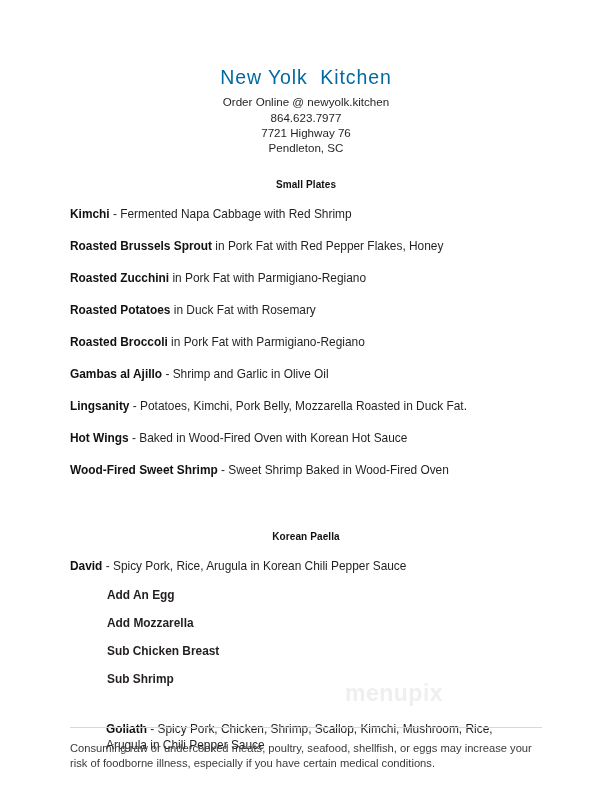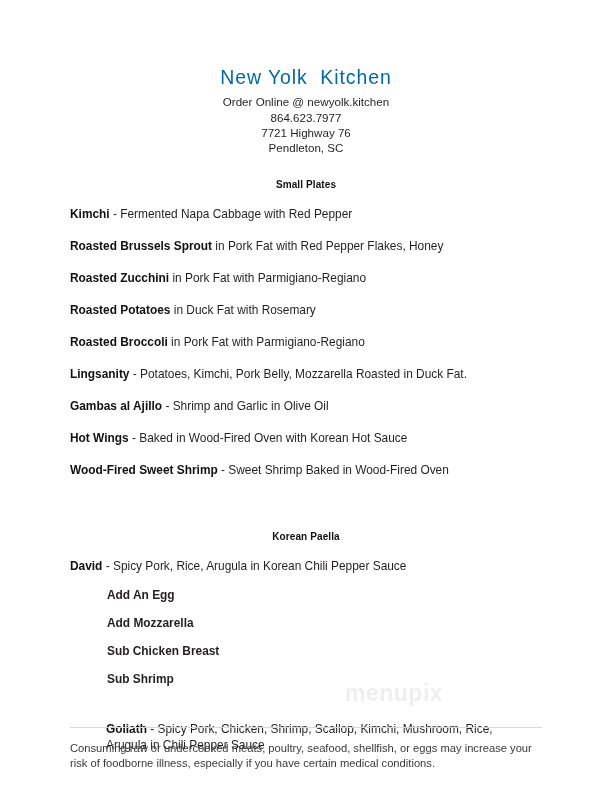--- a/index.html
+++ b/index.html
@@ -146,39 +146,39 @@
       <div class="contact-line">864.623.7977</div>
       <div class="contact-line">7721 Highway 76</div>
       <div class="contact-line">Pendleton, SC</div>
     </div>
   </div>
 
   <div class="section" id="section-small-plates">
     <div class="section-heading">Small Plates</div>
     <ul class="items">
       <li class="menu-item">
-        <span class="item-name">Kimchi</span><span class="item-desc"> - Fermented Napa Cabbage with Red Pepper</span>
+        <span class="item-name">Kimchi</span><span class="item-desc"> - Fermented Napa Cabbage with Red Shrimp</span>
       </li>
       <li class="menu-item">
         <span class="item-name">Roasted Brussels Sprout</span><span class="item-desc"> in Pork Fat with Red Pepper Flakes, Honey</span>
       </li>
       <li class="menu-item">
         <span class="item-name">Roasted Zucchini</span><span class="item-desc"> in Pork Fat with Parmigiano-Regiano</span>
       </li>
       <li class="menu-item">
         <span class="item-name">Roasted Potatoes</span><span class="item-desc"> in Duck Fat with Rosemary</span>
       </li>
       <li class="menu-item">
         <span class="item-name">Roasted Broccoli</span><span class="item-desc"> in Pork Fat with Parmigiano-Regiano</span>
       </li>
       <li class="menu-item">
+        <span class="item-name">Gambas al Ajillo</span><span class="item-desc"> - Shrimp and Garlic in Olive Oil</span>
+      </li>
+      <li class="menu-item">
         <span class="item-name">Lingsanity</span><span class="item-desc"> - Potatoes, Kimchi, Pork Belly, Mozzarella Roasted in Duck Fat.</span>
-      </li>
-      <li class="menu-item">
-        <span class="item-name">Gambas al Ajillo</span><span class="item-desc"> - Shrimp and Garlic in Olive Oil</span>
       </li>
       <li class="menu-item">
         <span class="item-name">Hot Wings</span><span class="item-desc"> - Baked in Wood-Fired Oven with Korean Hot Sauce</span>
       </li>
       <li class="menu-item">
         <span class="item-name">Wood-Fired Sweet Shrimp</span><span class="item-desc"> - Sweet Shrimp Baked in Wood-Fired Oven</span>
       </li>
     </ul>
   </div>
 

